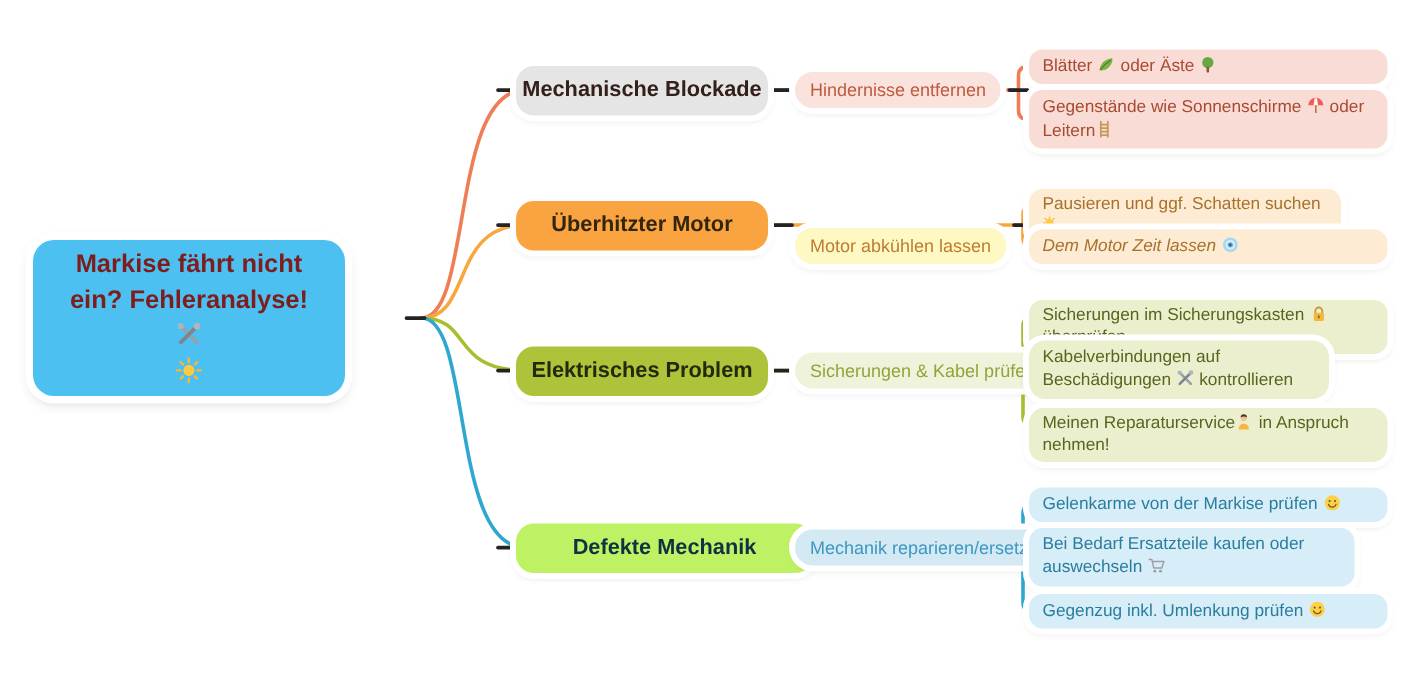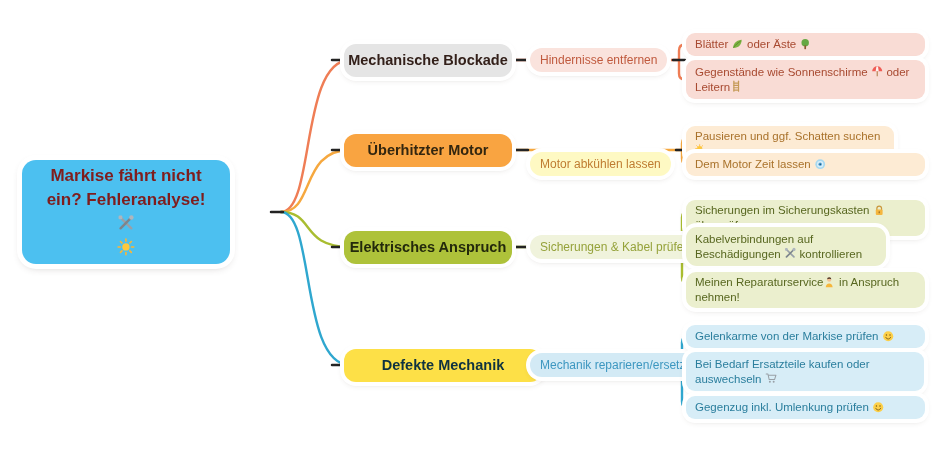--- a/index.html
+++ b/index.html
@@ -134,29 +134,29 @@
           <circle cx="6" cy="6" r="3.4" fill="#ffc83d"></circle>
           <g stroke="#ffb531" stroke-width="1.1" stroke-linecap="round">
             <line x1="6" y1="0.9" x2="6" y2="2"></line>
             <line x1="0.9" y1="6" x2="2" y2="6"></line>
             <line x1="2.2" y1="2.2" x2="3.1" y2="3.1"></line>
             <line x1="9.8" y1="2.2" x2="8.9" y2="3.1"></line>
           </g>
           <path d="M5 13.6 a2.7 2.7 0 0 1 .6 -5.3 a3.2 3.2 0 0 1 6 1 a2.2 2.2 0 0 1 -.4 4.3 Z" fill="#eef2f5" stroke="#c6ccd2" stroke-width="0.8"></path>
         </svg></span>
     </div>
-    <div class="node leaf-node" style="left: 686px; top: 153px; width: 239px; min-height: 23px; background: rgb(253, 235, 212); color: rgb(169, 114, 43);">
+    <div class="node leaf-node" style="left: 686px; top: 153px; width: 239px; min-height: 23px; background: rgb(253, 235, 212); color: rgb(169, 114, 43); font-style: italic;">
       <span class="txt">Dem Motor Zeit lassen <svg class="ic" viewBox="0 0 16 16">
           <circle cx="8" cy="8" r="6.3" fill="#a6d8f0"></circle>
           <circle cx="8" cy="8" r="4.1" fill="#d9eef8"></circle>
           <circle cx="8" cy="8" r="2.3" fill="#5ba8d8"></circle>
           <circle cx="8" cy="8" r="1" fill="#17476b"></circle>
         </svg></span>
     </div>
-    <div class="node branch-node" style="left: 344px; top: 230.5px; width: 168px; height: 33px; background: rgb(174, 194, 58); color: rgb(35, 41, 12);">Elektrisches Anspruch</div>
+    <div class="node branch-node" style="left: 344px; top: 230.5px; width: 168px; height: 33px; background: rgb(174, 194, 58); color: rgb(35, 41, 12);">Elektrisches Problem</div>
     <div class="node sub-node" style="left: 530px; top: 235px; height: 24px; background: rgb(240, 243, 220); color: rgb(149, 162, 58);">Sicherungen &amp; Kabel prüfen</div>
     <div class="node leaf-node" style="left: 686px; top: 200px; width: 239px; min-height: 23px; background: rgb(235, 239, 206); color: rgb(87, 102, 31);">
       <span class="txt">Sicherungen im Sicherungskasten <svg class="ic" viewBox="0 0 16 16">
           <path d="M5 8 V5.6 a3 3 0 0 1 6 0 V8" fill="none" stroke="#c9973c" stroke-width="1.6"></path>
           <rect x="3.6" y="7" width="8.8" height="7.2" rx="1.4" fill="#f5b63e"></rect>
           <rect x="7.3" y="9.3" width="1.4" height="2.7" rx="0.7" fill="#8a6420"></rect>
         </svg> überprüfen</span>
     </div>
     <div class="node leaf-node" style="left: 686px; top: 227px; width: 200px; min-height: 39px; background: rgb(235, 239, 206); color: rgb(87, 102, 31); border-radius: 11px;">
       <span class="txt">Kabelverbindungen auf Beschädigungen <svg class="ic" viewBox="0 0 16 16">
@@ -166,31 +166,31 @@
           <circle cx="12.9" cy="3.1" r="2" fill="#aeb6bd"></circle>
         </svg> kontrollieren</span>
     </div>
     <div class="node leaf-node" style="left: 686px; top: 272px; width: 239px; min-height: 23px; background: rgb(235, 239, 206); color: rgb(87, 102, 31); border-radius: 10px;">
       <span class="txt">Meinen Reparaturservice<svg class="ic" viewBox="0 0 16 16">
           <circle cx="8" cy="4.7" r="2.7" fill="#f3c193"></circle>
           <path d="M5.3 4.3 a2.7 2.7 0 0 1 5.4 0 a4.9 4.9 0 0 0 -5.4 0 Z" fill="#4e3728"></path>
           <path d="M3.6 14.6 c0 -3.2 2 -4.9 4.4 -4.9 s4.4 1.7 4.4 4.9 Z" fill="#f6b73c"></path>
         </svg> in Anspruch nehmen!</span>
     </div>
-    <div class="node branch-node" style="left: 344px; top: 348.5px; width: 198px; height: 33px; background: #fde047; color: rgb(15, 50, 64);">Defekte Mechanik</div>
+    <div class="node branch-node" style="left: 344px; top: 348.5px; width: 198px; height: 33px; background: #bef264; color: rgb(15, 50, 64);">Defekte Mechanik</div>
     <div class="node sub-node" style="left: 530px; top: 353px; height: 24px; background: rgb(211, 234, 245); color: rgb(61, 151, 192);">Mechanik reparieren/ersetzen</div>
     <div class="node leaf-node" style="left: 686px; top: 325px; width: 239px; min-height: 23px; background: rgb(215, 237, 247); color: rgb(42, 126, 157);">
       <span class="txt">Gelenkarme von der Markise prüfen <svg class="ic" viewBox="0 0 16 16">
           <circle cx="8" cy="8" r="6.5" fill="#fdd049"></circle>
           <circle cx="5.7" cy="6.5" r="0.95" fill="#7a5b17"></circle>
           <circle cx="10.3" cy="6.5" r="0.95" fill="#7a5b17"></circle>
           <path d="M4.8 9.4 a3.4 3.4 0 0 0 6.4 0" fill="none" stroke="#7a5b17" stroke-width="1.1" stroke-linecap="round"></path>
         </svg></span>
     </div>
-    <div class="node leaf-node" style="left: 686px; top: 352px; width: 238px; min-height: 39px; background: rgb(215, 237, 247); color: rgb(42, 126, 157);">
+    <div class="node leaf-node" style="left: 686px; top: 352px; width: 217px; min-height: 39px; background: rgb(215, 237, 247); color: rgb(42, 126, 157);">
       <span class="txt">Bei Bedarf Ersatzteile kaufen oder auswechseln <svg class="ic" viewBox="0 0 16 16">
           <g fill="none" stroke="#99a0a7" stroke-width="1.3" stroke-linecap="round" stroke-linejoin="round">
             <path d="M1.5 2.5 h2.2 l1.7 7.3 h6.9 l1.8 -5.6 H4.4"></path>
           </g>
           <circle cx="6.3" cy="12.6" r="1.25" fill="#99a0a7"></circle>
           <circle cx="11.2" cy="12.6" r="1.25" fill="#99a0a7"></circle>
         </svg></span>
     </div>
     <div class="node leaf-node" style="left: 686px; top: 396px; width: 239px; min-height: 23px; background: rgb(215, 237, 247); color: rgb(42, 126, 157);">
       <span class="txt">Gegenzug inkl. Umlenkung prüfen <svg class="ic" viewBox="0 0 16 16">

